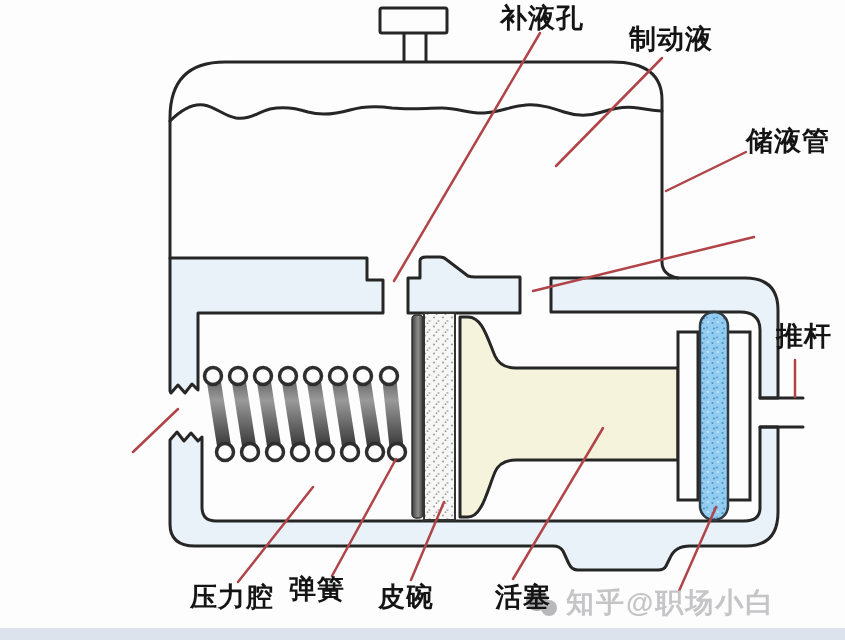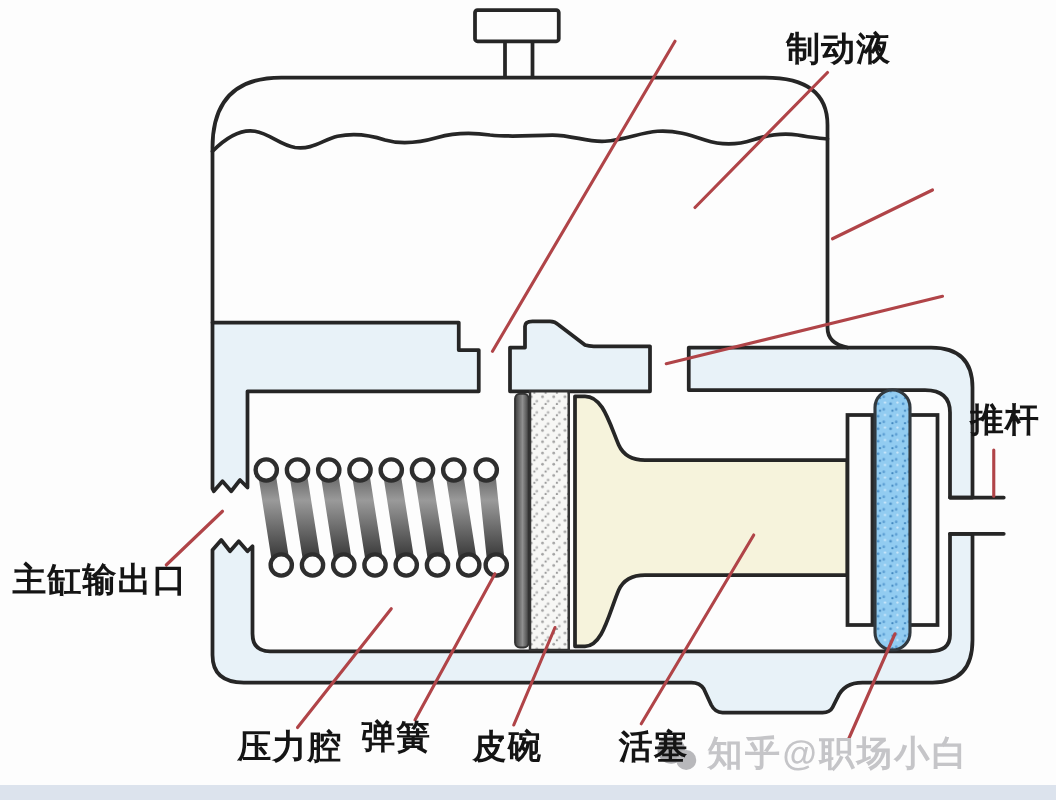--- a/index.html
+++ b/index.html
@@ -151,21 +151,22 @@
 
   <div class="watermark">
     <svg class="wm-icon" width="34" height="32" viewBox="0 0 34 32">
       <circle cx="13" cy="13" r="11" fill="#a9a9ac"></circle>
       <circle cx="25" cy="21" r="8" fill="#b8b8bb"></circle>
     </svg>
     <span>知乎@职场小白</span>
   </div>
   <div class="bottom-strip"></div>
 
+  <div class="lbl" style="left:500px;top:4px">补液孔</div>
   <div class="lbl" style="left:629px;top:25px">制动液</div>
+  <div class="lbl" style="left:746px;top:127px">储液管</div>
   <div class="lbl" style="left:776px;top:322px">推杆</div>
-  <div class="lbl" style="left:10px;top:450px">主缸输出口</div>
   <div class="lbl" style="left:190px;top:583px">压力腔</div>
   <div class="lbl" style="left:289px;top:575px">弹簧</div>
   <div class="lbl" style="left:378px;top:583px">皮碗</div>
   <div class="lbl" style="left:495px;top:583px">活塞</div>
 
 </div>
 
 </body></html>

